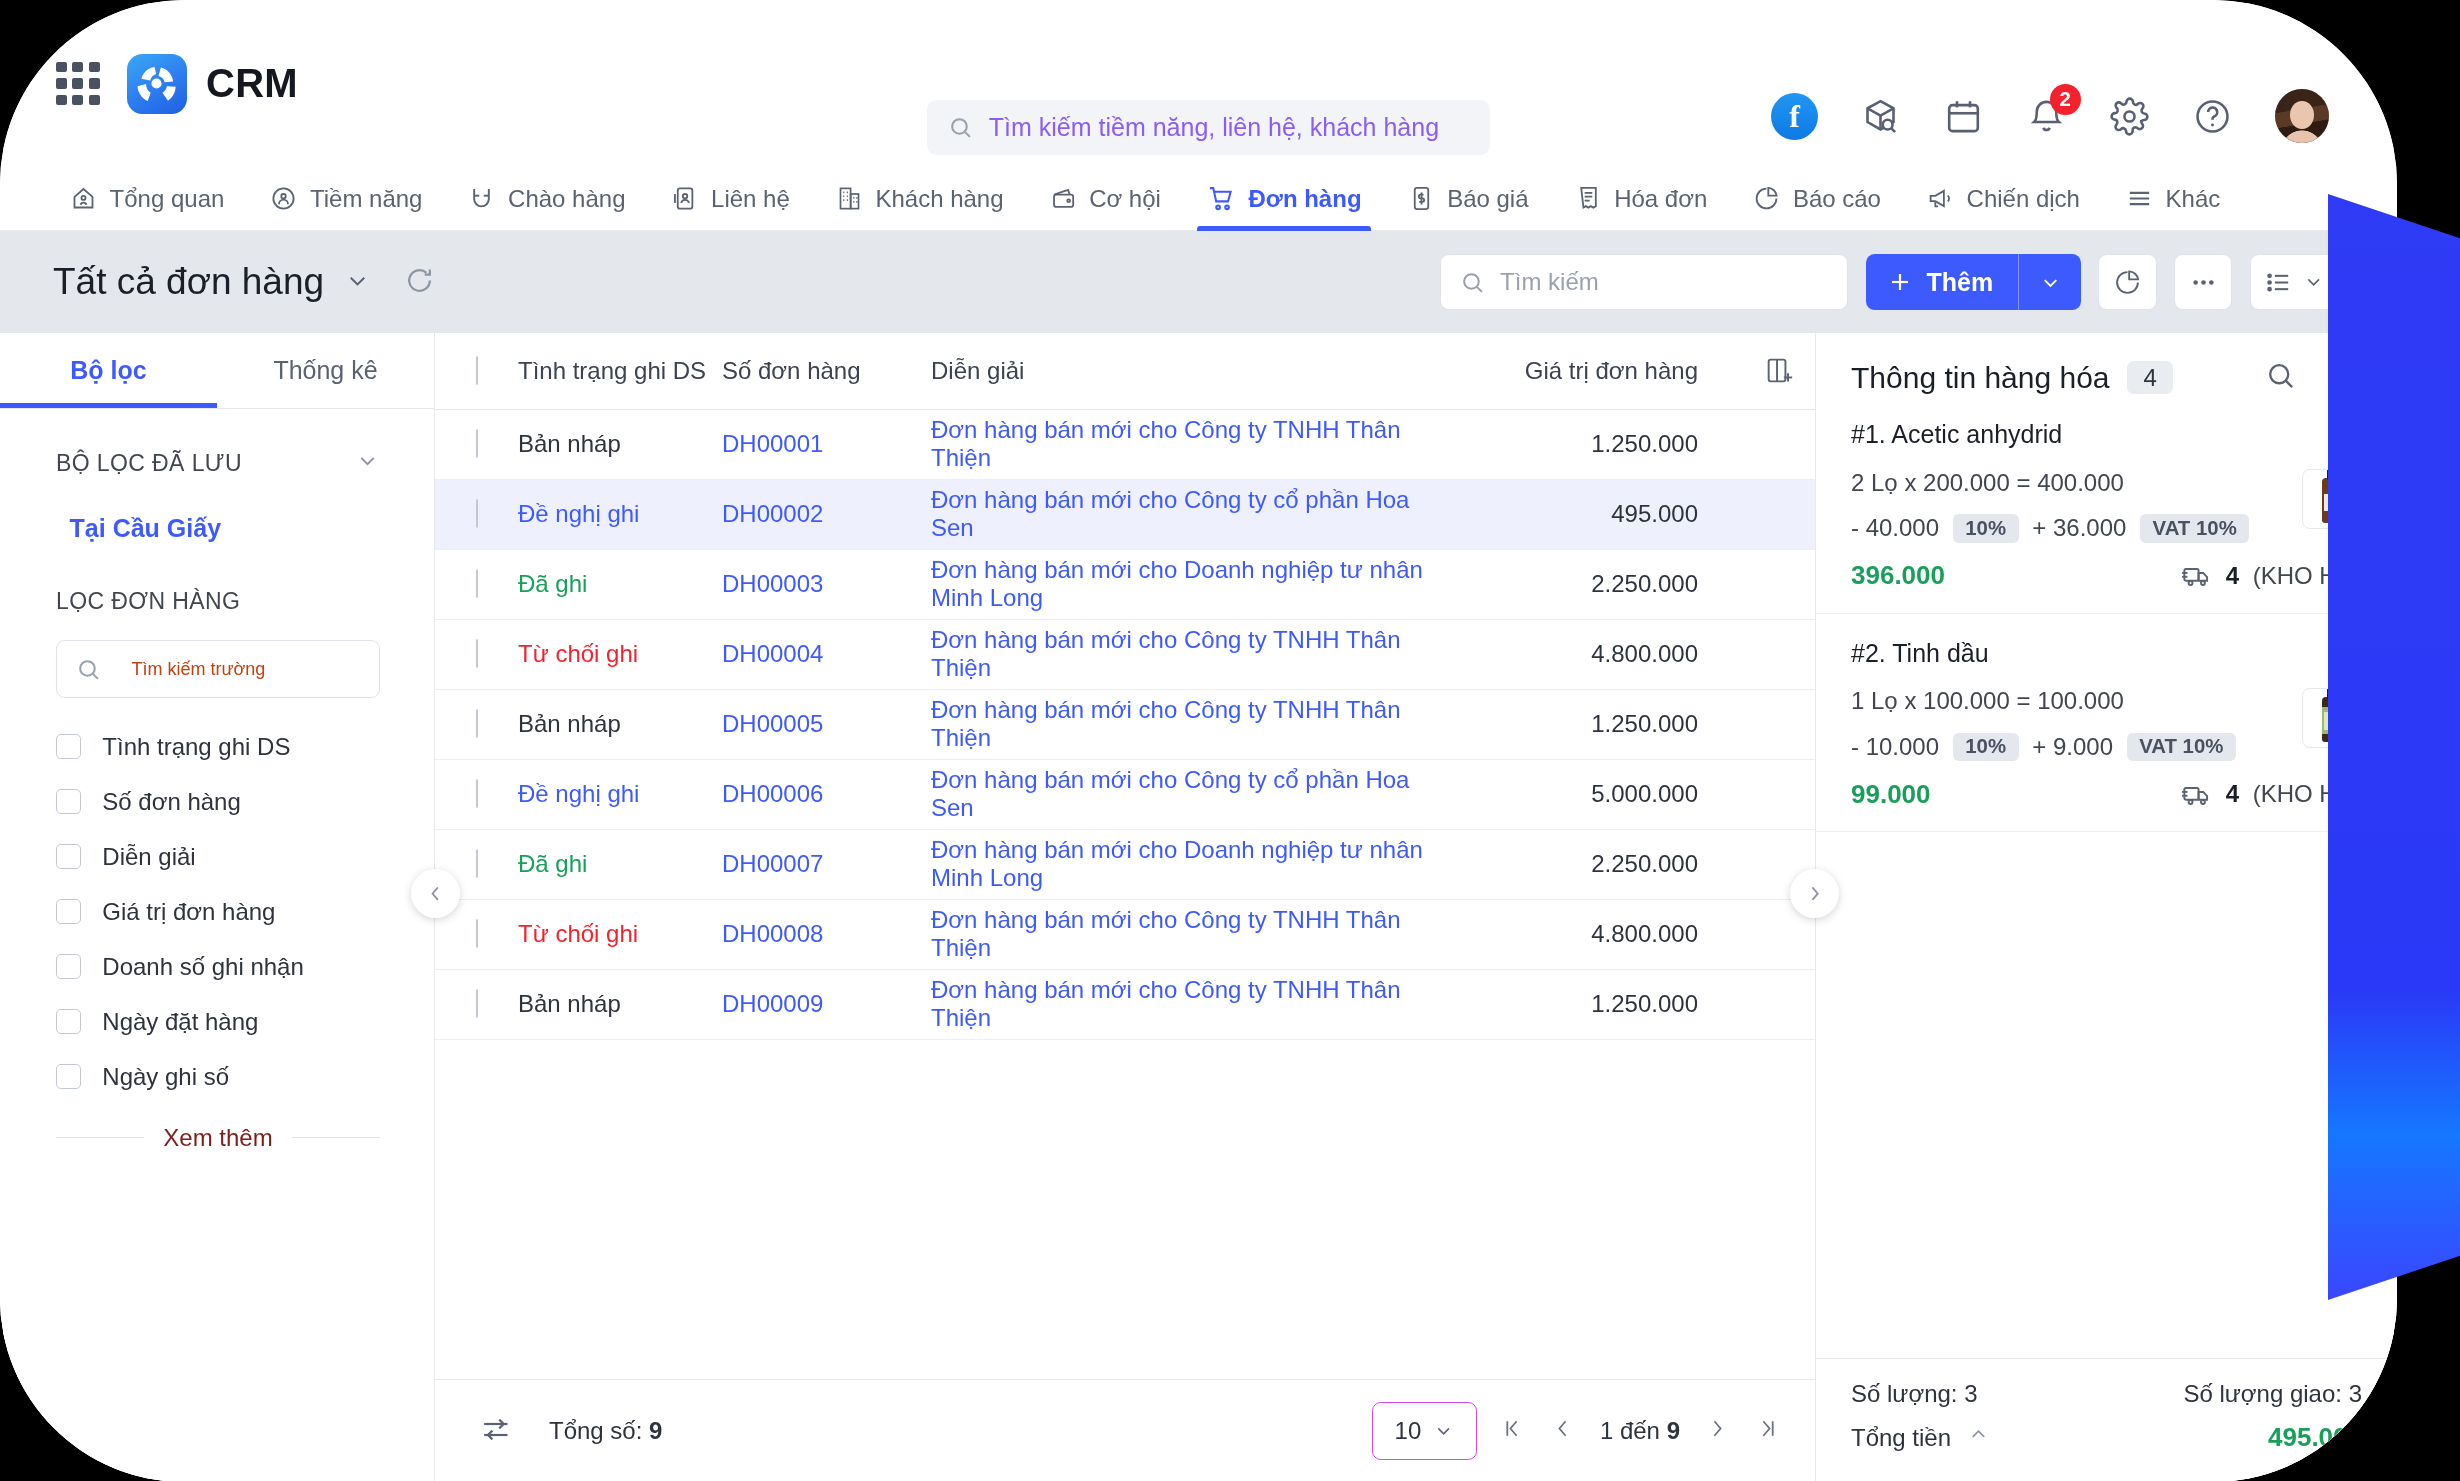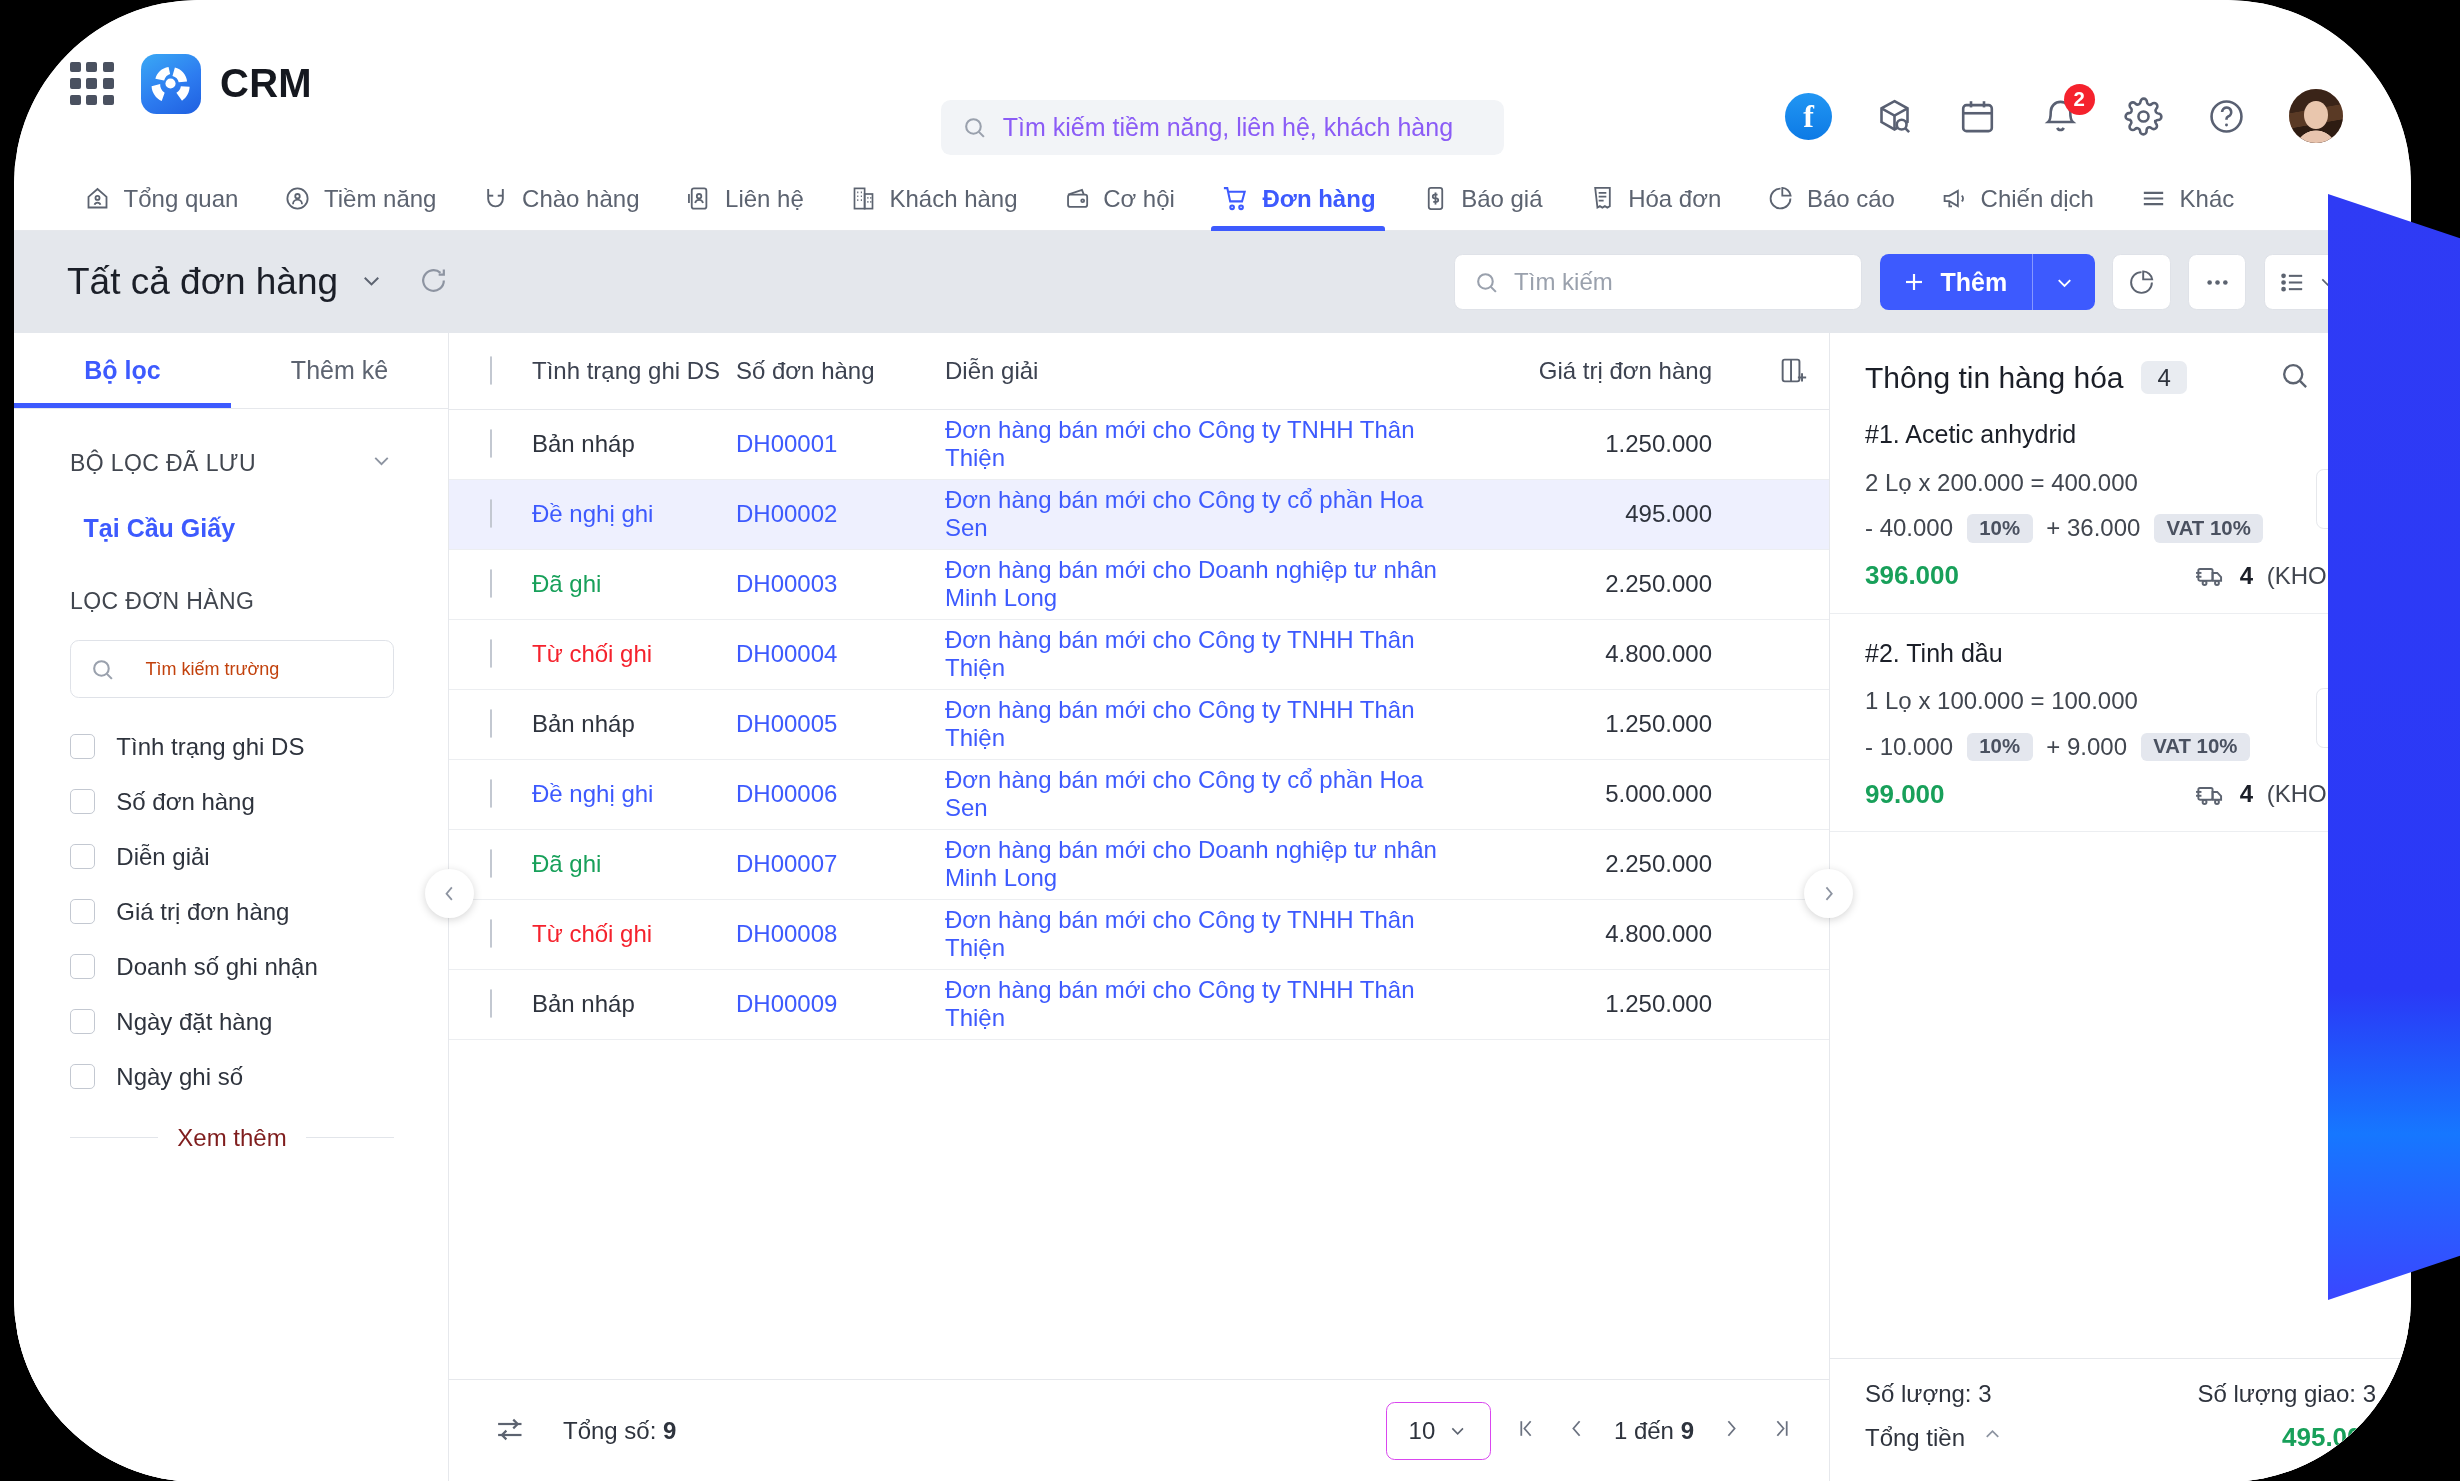--- a/index.html
+++ b/index.html
@@ -4,21 +4,21 @@
 <style>
   * { box-sizing: border-box; margin: 0; padding: 0; }
   html, body {
     width: 2461px; height: 1482px;
     background: #000;
     font-family: "Liberation Sans", sans-serif;
     overflow: hidden;
   }
   .screen {
     position: absolute;
-    left: 14px; top: 0;
+    left: 0; top: 0;
     width: 2397px; height: 1482px;
     background: #fff;
     border-radius: 184px;
     overflow: hidden;
   }
   .blue-edge {
     position: absolute;
     right: 0; top: 194px;
     width: 132px; height: 1106px;
     background: linear-gradient(180deg,#2f3bf5 0%,#2a39f7 72%,#1677ff 85%,#3a46ff 100%);
@@ -441,21 +441,21 @@
   </div>
 
   <div class="body">
 
     <div class="filters">
       <div class="ftabs">
         <div class="ftab active">
           <span>Bộ lọc</span>
         </div>
         <div class="ftab">
-          <span>Thêm kê</span>
+          <span>Thống kê</span>
         </div>
       </div>
 
       <div class="f-sec">
         <div class="f-sec-title">
           <span>BỘ LỌC ĐÃ LƯU</span>
           <span class="chev">
             <svg width="25" height="25" viewBox="0 0 24 24" fill="none" stroke="currentColor" stroke-width="1.8">
                 <polyline points="6,9.5 12,15.5 18,9.5"></polyline>
               </svg>

